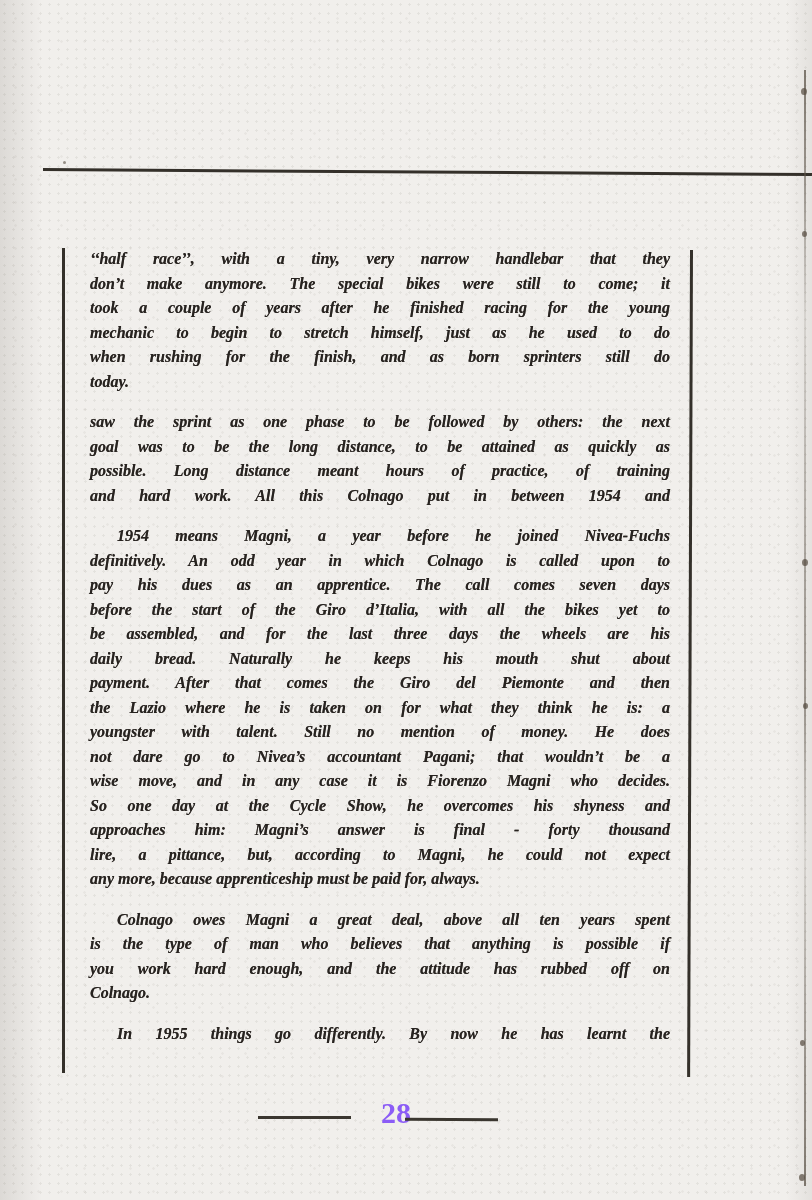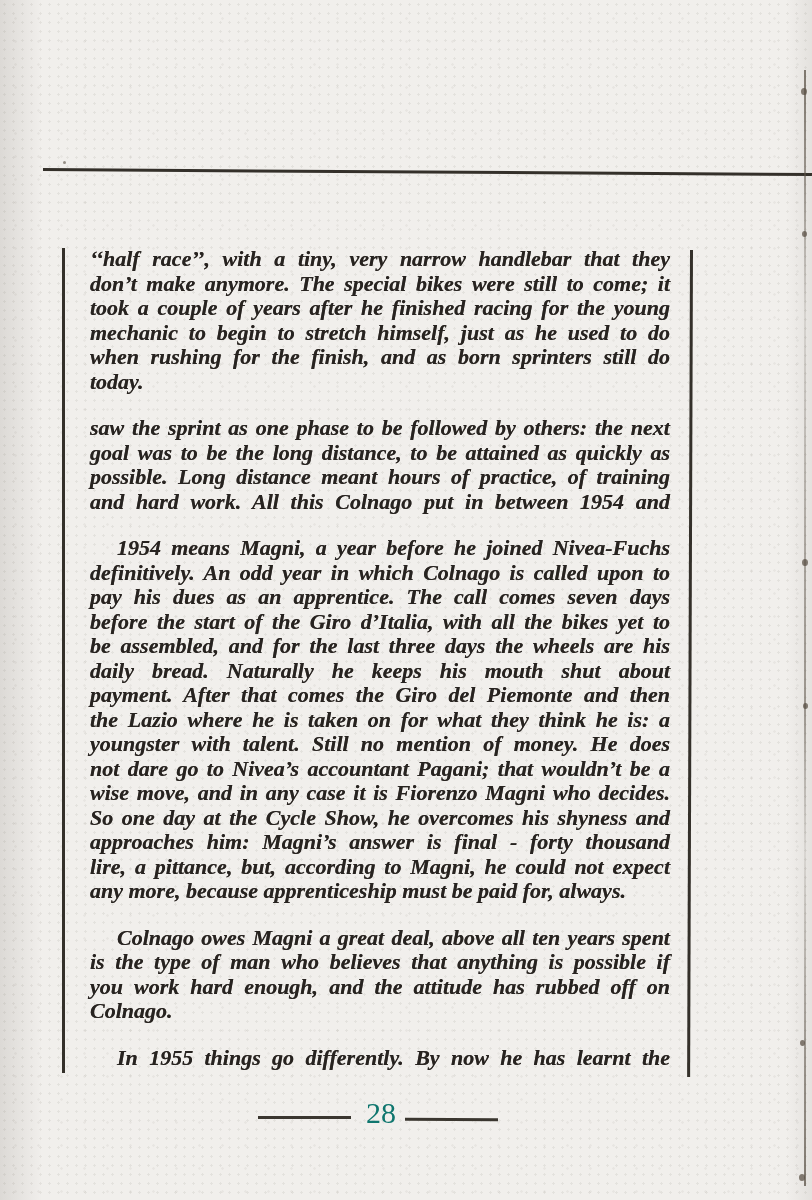--- a/index.html
+++ b/index.html
@@ -35,35 +35,35 @@
   .left-rule { left: 62px; top: 248px; width: 2.5px; height: 825px; }
   .right-rule {
     left: 690px; top: 250px; width: 2.5px; height: 827px;
     transform: rotate(0.2deg); transform-origin: top center;
   }
   .text-block {
     position: absolute;
     left: 90px; top: 247px; width: 580px;
     font-style: italic;
     font-weight: 600;
-    font-size: 22px;
+    font-size: 16px;
     line-height: 24.5px;
     color: #272320;
     text-shadow: 0 0 0.5px rgba(45,38,32,0.75);
   }
   .para { margin: 0; padding: 0; }
   .line { text-align: justify; text-align-last: justify; }
   .line.last { text-align-last: left; }
   .line.indent { text-indent: 27px; }
   .folio-num {
     position: absolute;
     left: 351px; top: 1096px; width: 60px;
-    text-align: center;
-    font-size: 30px; font-weight: 400; font-style: normal;
-    color: #0f766e;
+    text-align: right;
+    font-size: 30px; font-weight: 700; font-style: normal;
+    color: #8b5cf6;
   }
   .folio-dash { position: absolute; height: 2.5px; background: #3a362f; }
   .folio-dash.left-dash  { left: 258px; top: 1116px; width: 93px; }
   .folio-dash.right-dash { left: 405px; top: 1118px; width: 93px; transform: rotate(0.3deg); }
   .crease {
     position: absolute;
     left: 804px; top: 70px; width: 1.6px; height: 1116px;
     background: linear-gradient(180deg,
       rgba(92,83,72,0.75) 0%,
       rgba(92,83,72,0.55) 10%,

